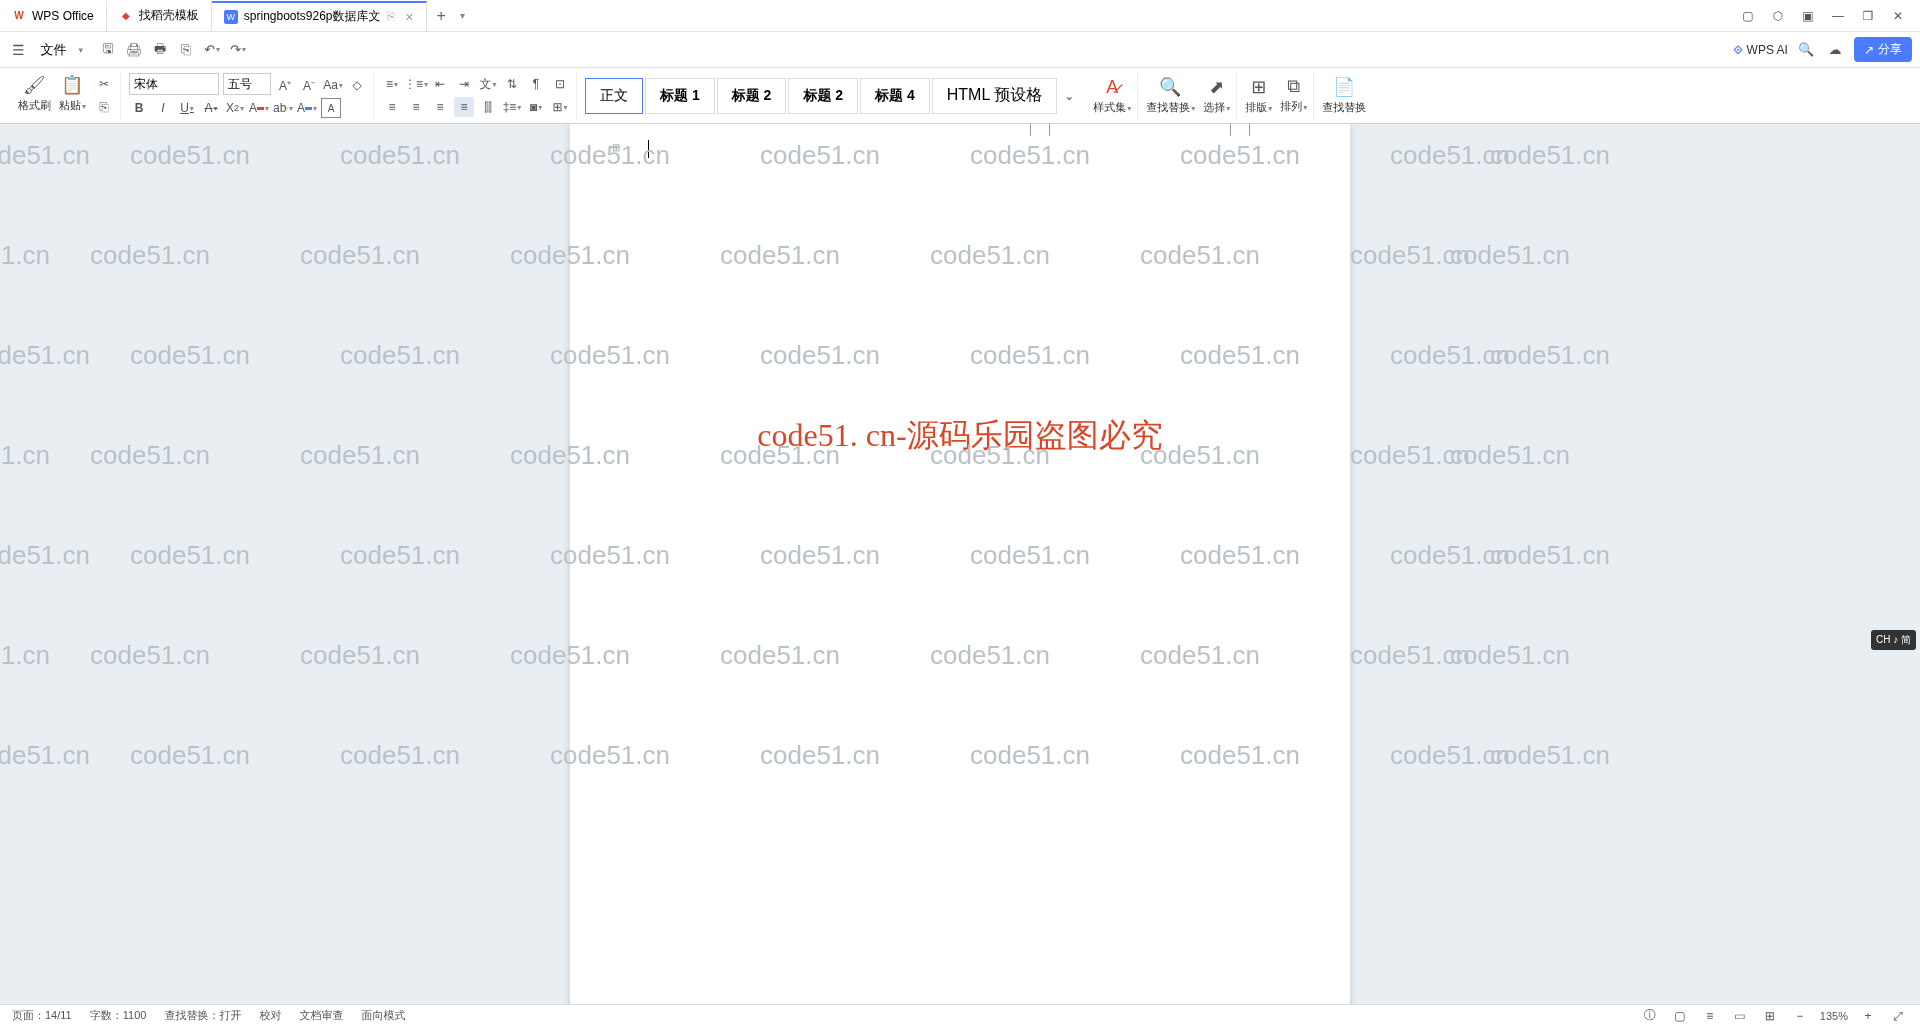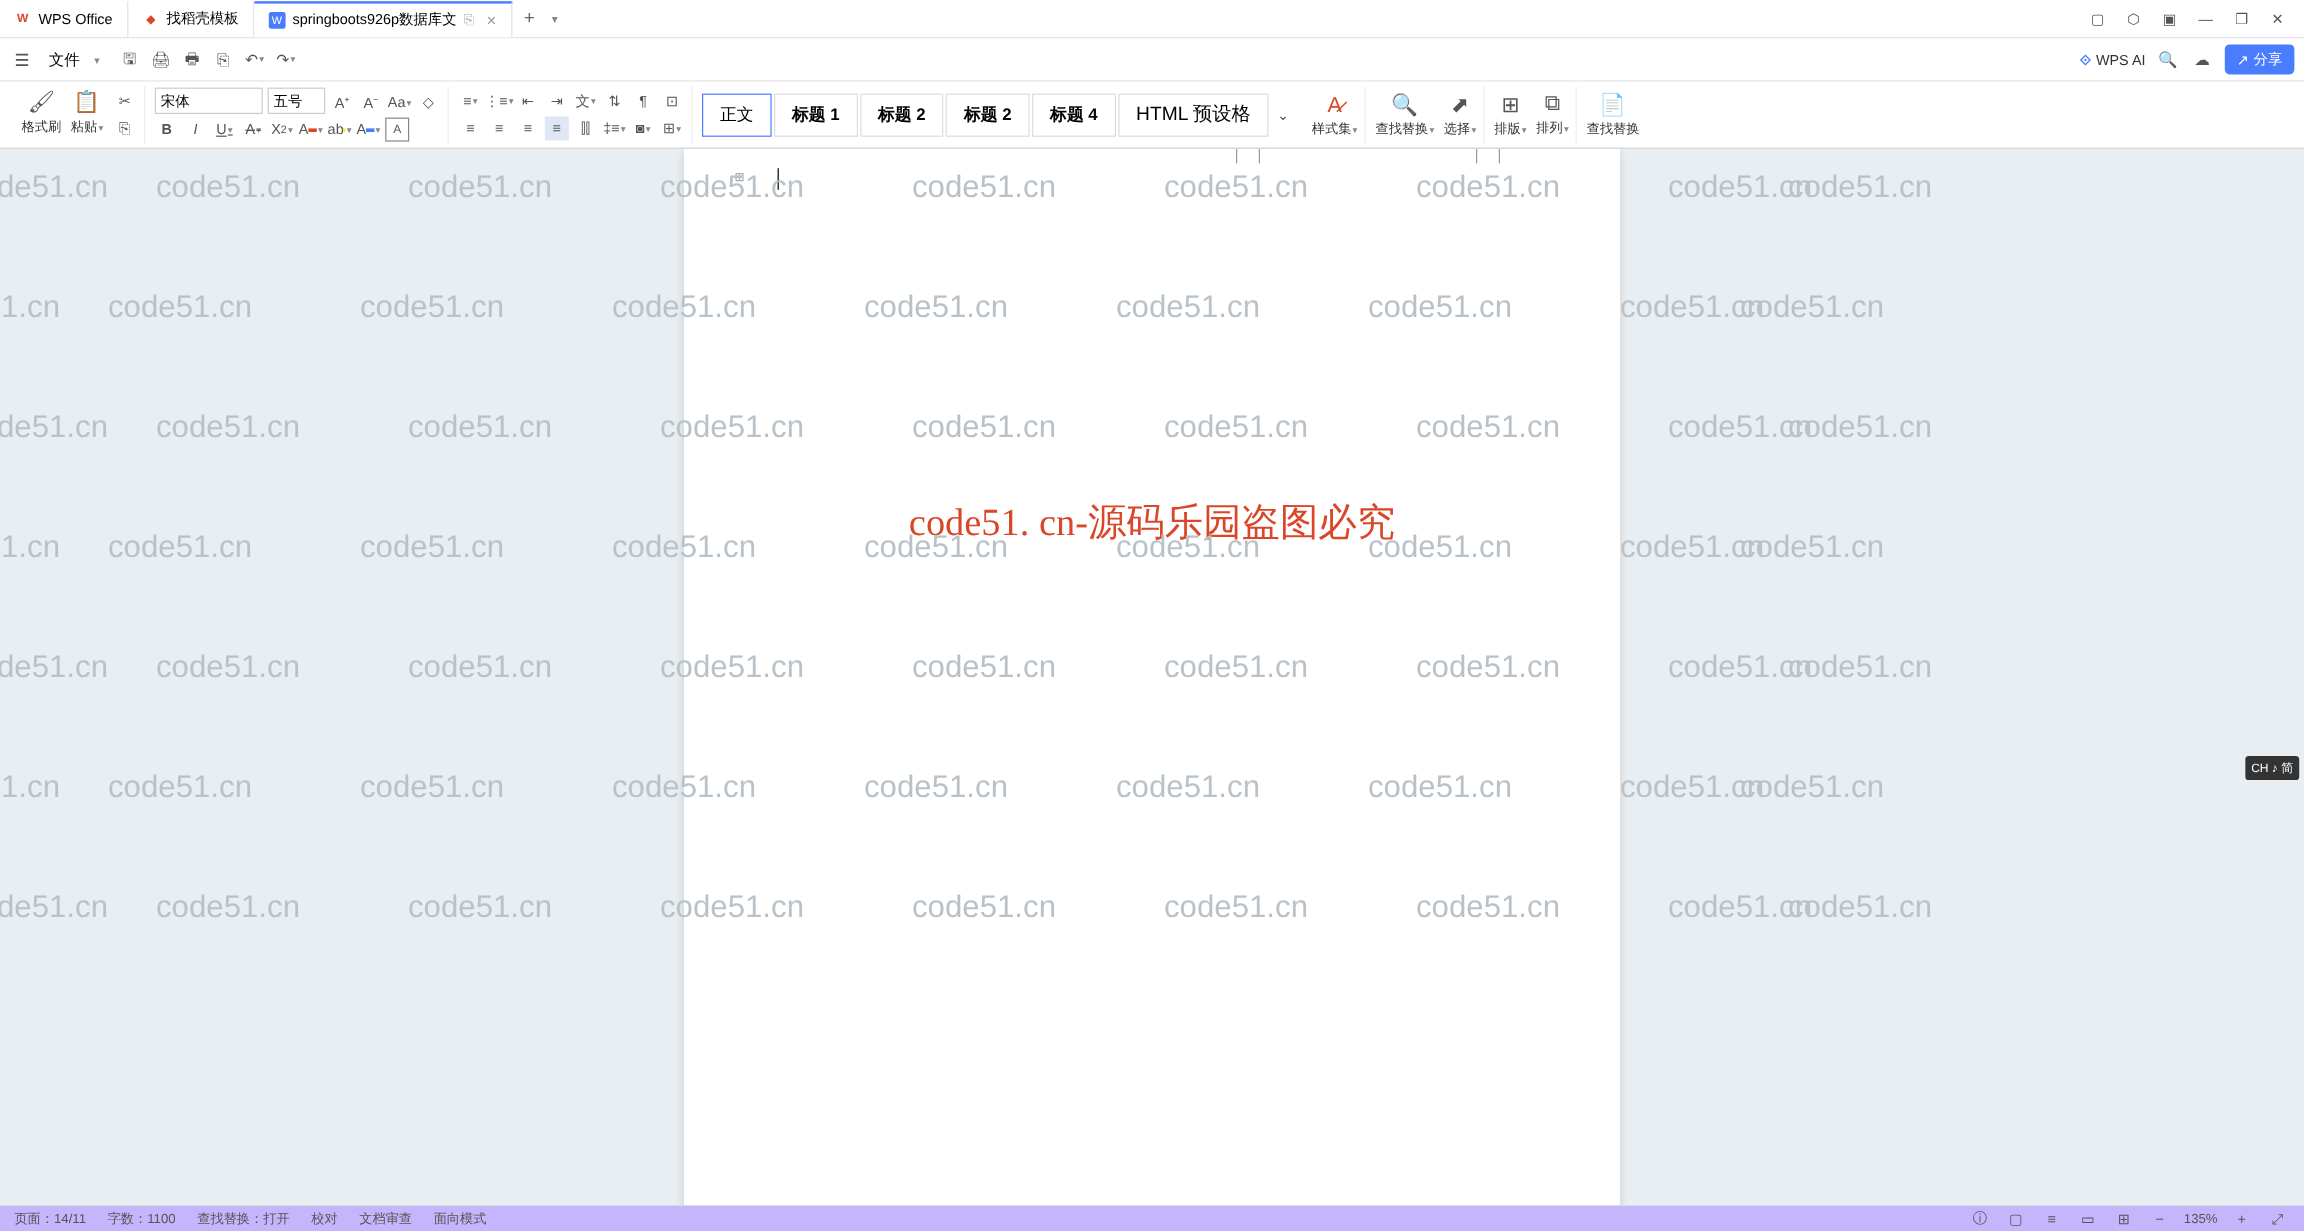--- a/index.html
+++ b/index.html
@@ -44,21 +44,21 @@
 .style-heading{font-weight:bold;}
 .drop-arrow{font-size:8px;color:#888;margin-left:1px;}
 .canvas-area{position:absolute;top:124px;left:0;right:0;bottom:22px;overflow:auto;background:#e8eef2;}
 .page{width:780px;min-height:900px;background:#fff;margin:0 auto;box-shadow:0 2px 8px rgba(0,0,0,0.15);position:relative;padding:20px 60px;}
 .ruler-mark{position:absolute;top:0;left:460px;width:20px;height:12px;border-left:1px solid #999;border-right:1px solid #999;}
 .ruler-mark2{position:absolute;top:0;right:100px;width:20px;height:12px;border-left:1px solid #999;border-right:1px solid #999;}
 .cursor-mark{position:absolute;top:16px;left:78px;width:1px;height:18px;background:#000;}
 .anchor{position:absolute;top:18px;left:42px;font-size:10px;color:#999;}
 .page-text{color:#d94728;font-size:32px;text-align:center;margin-top:270px;font-family:"SimSun",serif;}
 .watermark{position:absolute;color:#b8c2c8;font-size:26px;pointer-events:none;user-select:none;font-family:Arial;}
-.statusbar{position:absolute;bottom:0;left:0;right:0;height:22px;background:#c4b5fd;border-top:1px solid #ddd;display:flex;align-items:center;padding:0 12px;font-size:11px;color:#555;gap:18px;}
+.statusbar{position:absolute;bottom:0;left:0;right:0;height:22px;background:#ffffff;border-top:1px solid #ddd;display:flex;align-items:center;padding:0 12px;font-size:11px;color:#555;gap:18px;}
 .status-right{margin-left:auto;display:flex;gap:10px;align-items:center;}
 .ime-badge{position:absolute;right:4px;top:630px;background:#333;color:#fff;font-size:10px;padding:3px 5px;border-radius:3px;}
 .color-swatch{width:14px;height:3px;display:inline-block;}
 .underline{text-decoration:underline;}
 .strike{text-decoration:line-through;}
 .sup{font-size:9px;vertical-align:super;}
 .rg-2col{display:flex;flex-direction:column;gap:3px;}
 </style>
 </head>
 <body>

